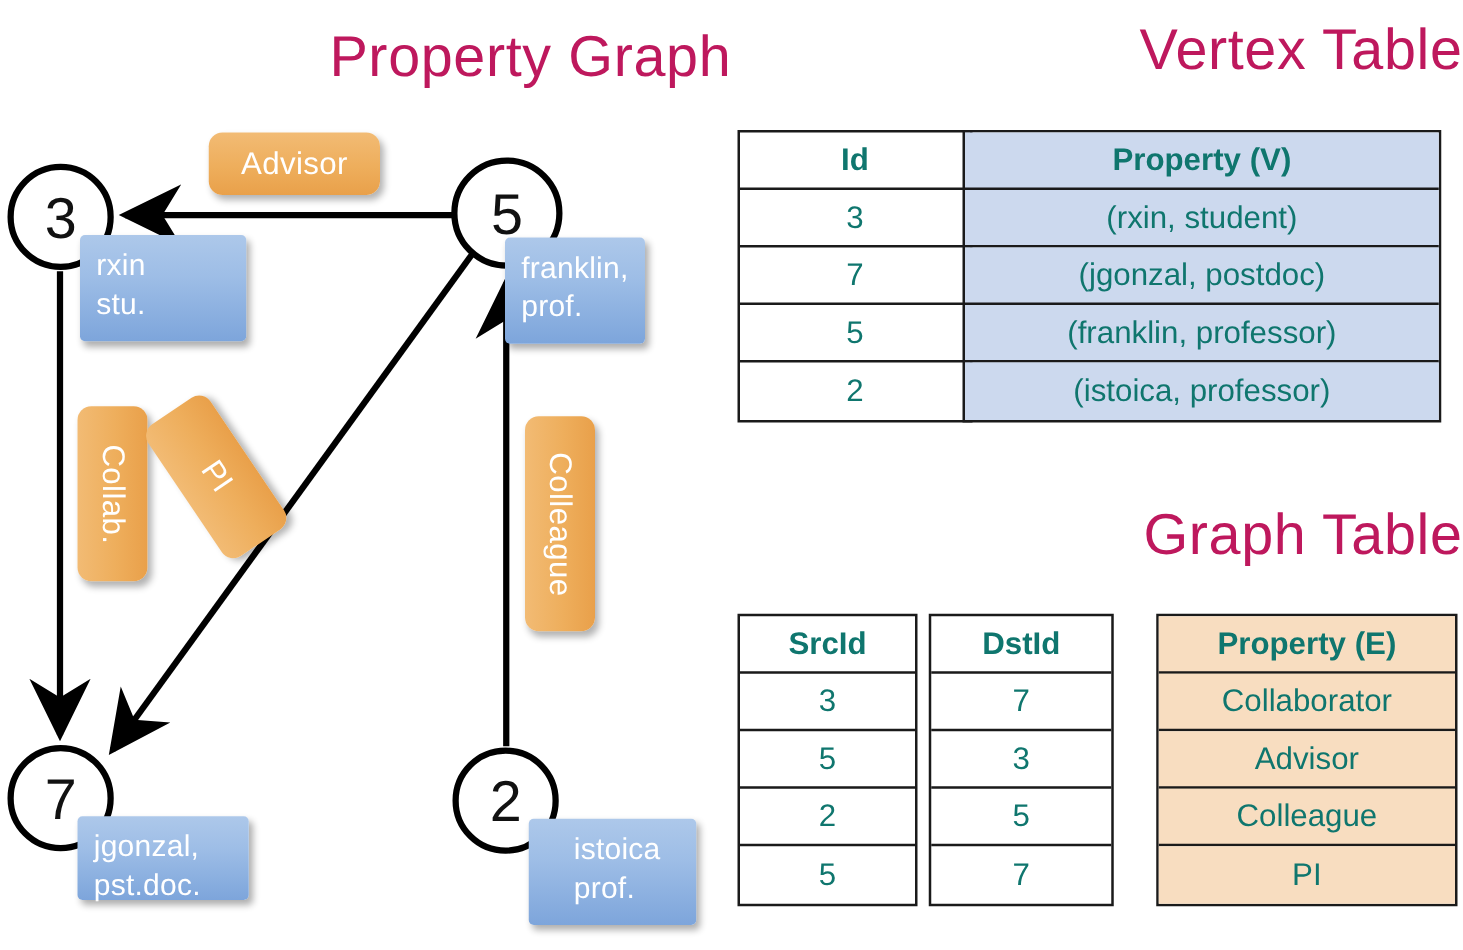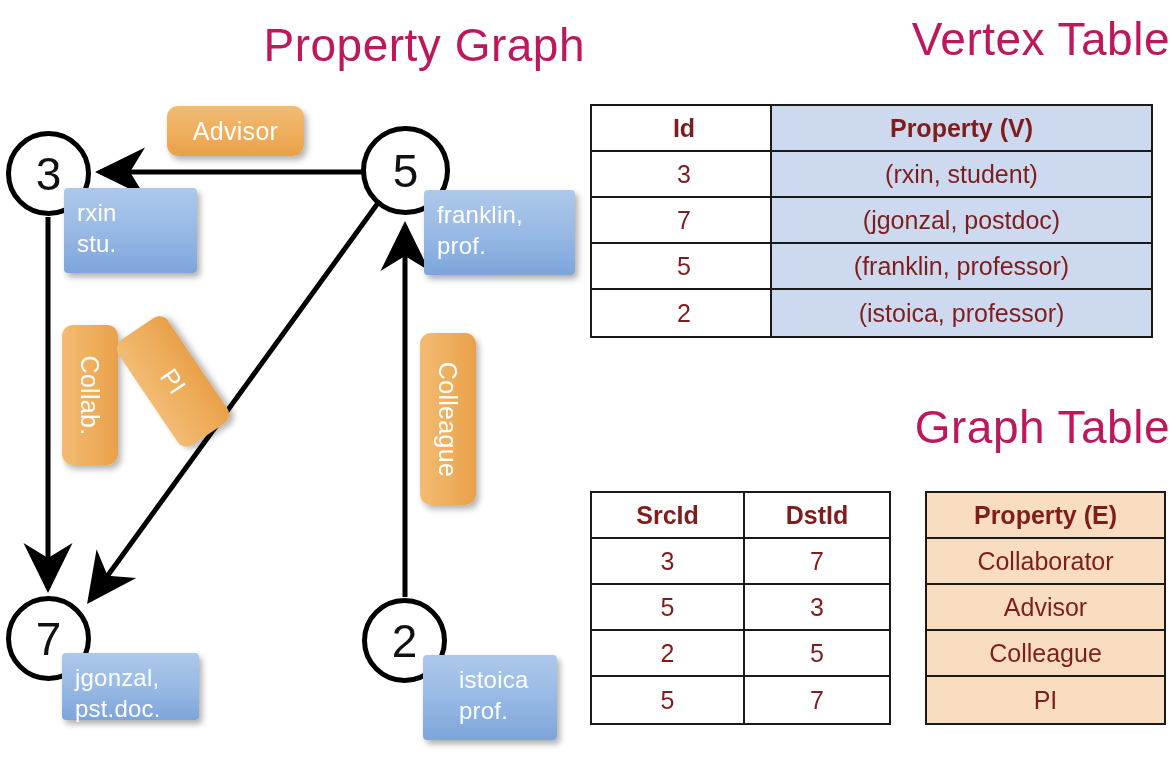--- a/index.html
+++ b/index.html
@@ -88,21 +88,21 @@
     position:absolute;
     top:0;
     border:2.5px solid #1a1a1a;
     box-sizing:border-box;
   }
   .cell{
     box-sizing:border-box;
     height:46px;
     display:flex;align-items:center;justify-content:center;
     font-size:25px;
-    color:#7f1d1d;
+    color:#0f766e;
     border-bottom:2.5px solid #1a1a1a;
     white-space:nowrap;
   }
   .cell:last-child{border-bottom:none;}
   .cell.head{font-weight:700;}
   .cell.blue{background:#ccd9ee;}
   .cell.peach{background:#f8ddc0;}
 </style>
 </head>
 <body>
@@ -138,21 +138,21 @@
       <span>7</span>
     </div>
     <div class="node" style="left:362px;top:598px;width:85px;height:85px;">
       <span>2</span>
     </div>
 
     <div class="vbox" style="left:64px;top:188px;width:133px;height:85px;">
       <div>rxin</div>
       <div>stu.</div>
     </div>
-    <div class="vbox" style="left:424px;top:190px;width:151px;height:85px;">
+    <div class="vbox" style="left:404px;top:190px;width:112px;height:85px;">
       <div>franklin,</div>
       <div>prof.</div>
     </div>
     <div class="vbox" style="left:62px;top:653px;width:137px;height:67px;">
       <div>jgonzal,</div>
       <div>pst.doc.</div>
     </div>
     <div class="vbox" style="left:423px;top:655px;width:134px;height:85px;padding-left:36px;">
       <div>istoica</div>
       <div>prof.</div>
@@ -193,21 +193,21 @@
       <div class="cell blue">(jgonzal, postdoc)</div>
       <div class="cell blue">(franklin, professor)</div>
       <div class="cell blue">(istoica, professor)</div>
     </div>
   </div>
 
   <div class="title" id="title-edge-table">Graph Table</div>
 
   <div class="tbl" style="left:590px;top:491px;width:576px;height:265px;">
 
-    <div class="col" style="left:0px;width:155px;">
+    <div class="col" style="left:0px;width:144px;">
       <div class="cell head">SrcId</div>
       <div class="cell">3</div>
       <div class="cell">5</div>
       <div class="cell">2</div>
       <div class="cell">5</div>
     </div>
 
     <div class="col" style="left:153px;width:148px;">
       <div class="cell head">DstId</div>
       <div class="cell">7</div>

